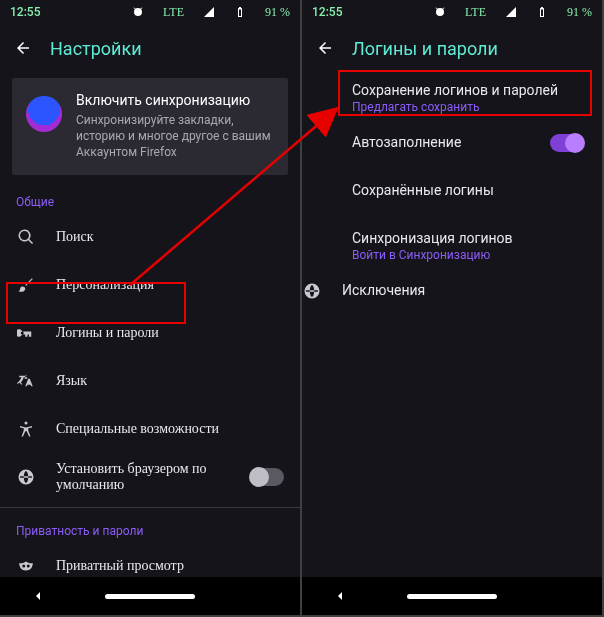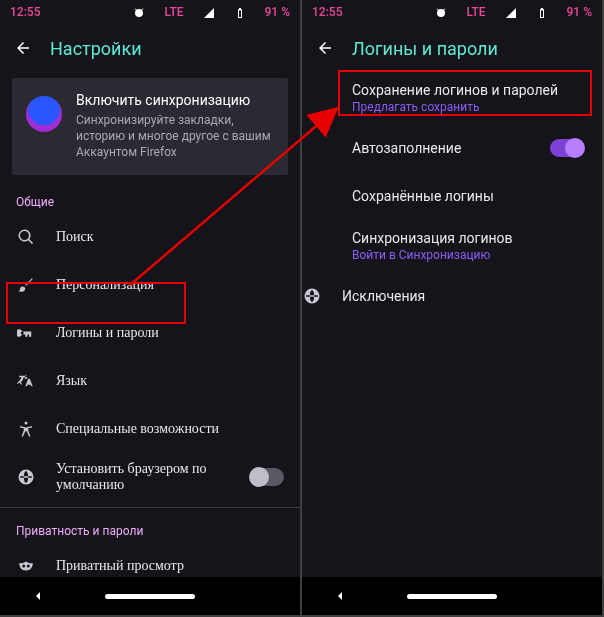--- a/index.html
+++ b/index.html
@@ -23,23 +23,23 @@
     overflow: hidden;
   }
   .statusbar {
     height: 24px;
     display: flex;
     justify-content: space-between;
     align-items: center;
     padding: 0 10px;
     font-size: 12px;
     font-weight: 500;
-    color: #ec4899;
-  }
-  .statusbar .right { display: flex; align-items: flex-end; gap: 19px; }
+    color: #86efac;
+  }
+  .statusbar .right { display: flex; align-items: center; gap: 19px; font-family: Liberation Serif, serif; }
   .statusbar svg { width: 12px; height: 12px; fill: #fff; }
   .appbar {
     display: flex;
     align-items: center;
     height: 48px;
     padding: 0 14px;
     gap: 18px;
   }
   .appbar .title { font-size: 18px; color: #5eead4; }
   .content { flex: 1; overflow: hidden; }
@@ -54,38 +54,38 @@
   }
   .avatar {
     width: 36px; height: 36px; border-radius: 50%;
     background: radial-gradient(circle at 50% 38%, #2a55ff 0 55%, #a22bd6 55% 100%);
     flex: none;
     margin-top: 4px;
   }
   .sync-card .t1 { color: #fff; font-size: 14px; margin-bottom: 4px; }
   .sync-card .t2 { color: #a9a8af; font-size: 12px; line-height: 1.35; }
   .section-label {
-    color: #f0abfc;
+    color: #8b5cf6;
     font-size: 12px;
     padding: 10px 16px 4px 16px;
   }
   .divider { height: 1px; background: #3a3943; margin: 6px 0; }
   .row {
     display: flex;
     align-items: center;
     min-height: 48px;
     padding: 8px 16px;
     gap: 20px;
   }
   .row .icon { width: 20px; display:flex; justify-content:center; color:#c9c8d0;}
   .row .labels { flex: 1; font-family: Liberation Serif, serif; }
   .row .l1 { color: #e9e8ee; font-size: 14px; }
   .row2 {
     display: flex;
-    align-items: center;
+    align-items: flex-start;
     min-height: 48px;
     padding: 10px 18px 10px 50px;
     gap: 14px;
   }
   .row2 .labels { flex: 1; }
   .row2 .l1 { color: #e9e8ee; font-size: 14px; }
   .row2 .l2 { color: #8b5cf6; font-size: 12px; margin-top:2px;}
   .row2.with-icon { padding-left: 0; gap: 20px;}
   .row2.with-icon .icon { width: 20px; display:flex; justify-content:center; color:#c9c8d0;}
   .toggle {

